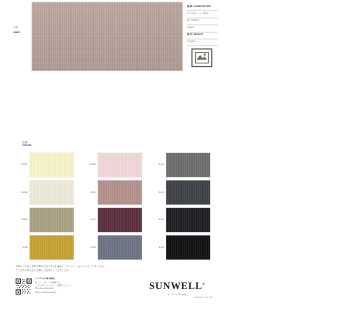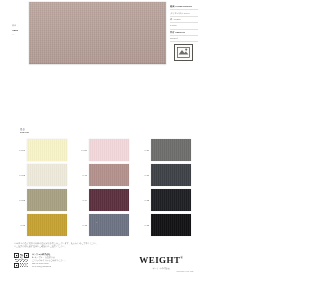--- a/index.html
+++ b/index.html
@@ -396,17 +396,17 @@
 
   <div class="contact">
     <div class="cline hd">サンウェル株式会社</div>
     <div class="cline">▶ サンプル・お見積りは</div>
     <div class="cline">こちらのサイトからご依頼ください。</div>
     <div class="cline">TEL 06-0000-0000</div>
     <div class="cline">MAIL info@sunwell.jp</div>
   </div>
 
   <div class="brand">
-    <div class="brand-name"><span>WEIGHT</span><span class="brand-mark">®</span></div>
+    <div class="brand-name"><span>SUNWELL</span><span class="brand-mark">®</span></div>
     <div class="brand-sub">サンウェル株式会社</div>
     <div class="brand-sub2">SUNWELL CO.,LTD.</div>
   </div>
 </div>
 
 </body></html>

